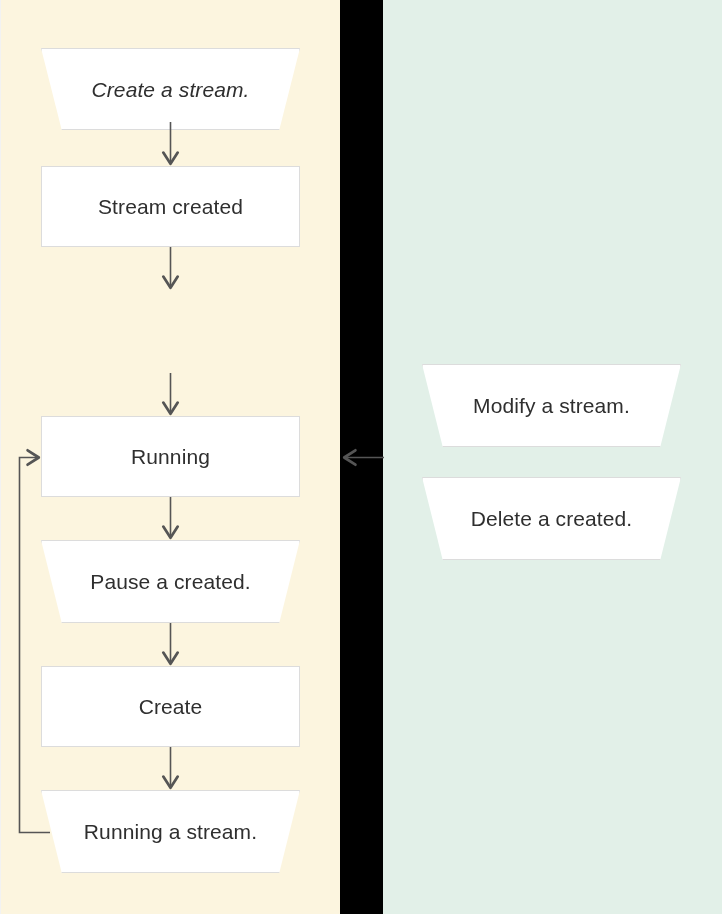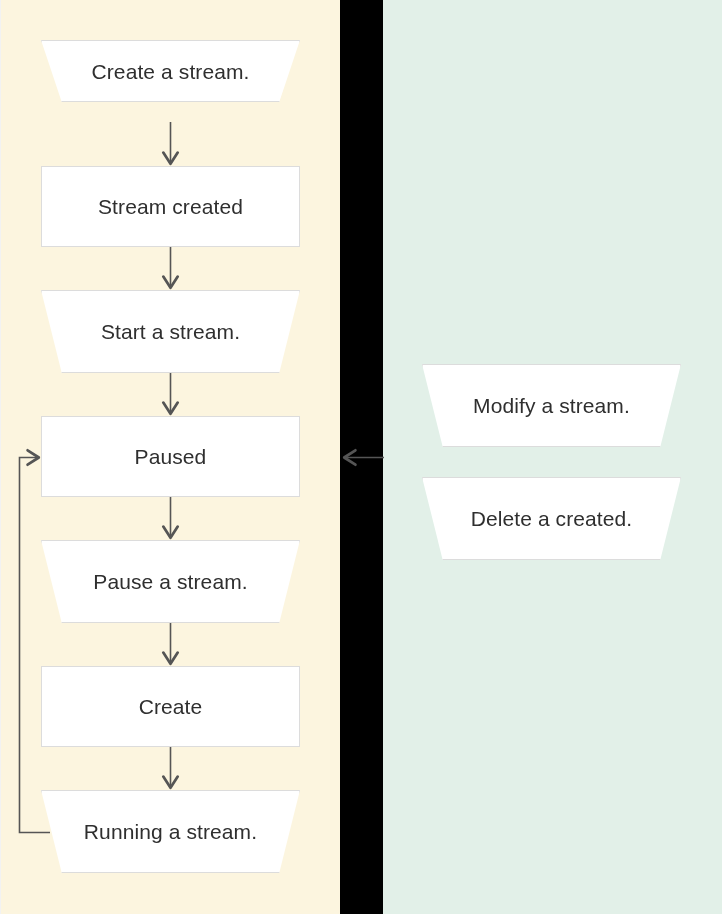--- a/index.html
+++ b/index.html
@@ -72,41 +72,37 @@
 </style>
 </head>
 <body>
 
 <div id="canvas">
 
   <div class="band" id="band-left"></div>
   <div class="band" id="band-mid"></div>
   <div class="band" id="band-right"></div>
 
-  <div class="node trap" style="left:41px; top:40px; width:259px; height:62px;">
+  <div class="node trap" style="left:41px; top:48px; width:259px; height:82px;font-style:italic;">
     <span class="shape"></span>
     <span class="label">Create a stream.</span>
   </div>
 
   <div class="node rect" style="left:41px; top:166px; width:259px; height:81px;">
     <span class="label">Stream created</span>
   </div>
 
-  <div class="node trap" style="left:41px; top:290px; width:259px; height:83px;">
-    <span class="shape"></span>
-    <span class="label">Start a stream.</span>
-  </div>
 
   <div class="node rect" style="left:41px; top:416px; width:259px; height:81px;">
-    <span class="label">Paused</span>
+    <span class="label">Running</span>
   </div>
 
   <div class="node trap" style="left:41px; top:540px; width:259px; height:83px;">
     <span class="shape"></span>
-    <span class="label">Pause a stream.</span>
+    <span class="label">Pause a created.</span>
   </div>
 
   <div class="node rect" style="left:41px; top:666px; width:259px; height:81px;">
     <span class="label">Create</span>
   </div>
 
   <div class="node trap" style="left:41px; top:790px; width:259px; height:83px;">
     <span class="shape"></span>
     <span class="label">Running a stream.</span>
   </div>

